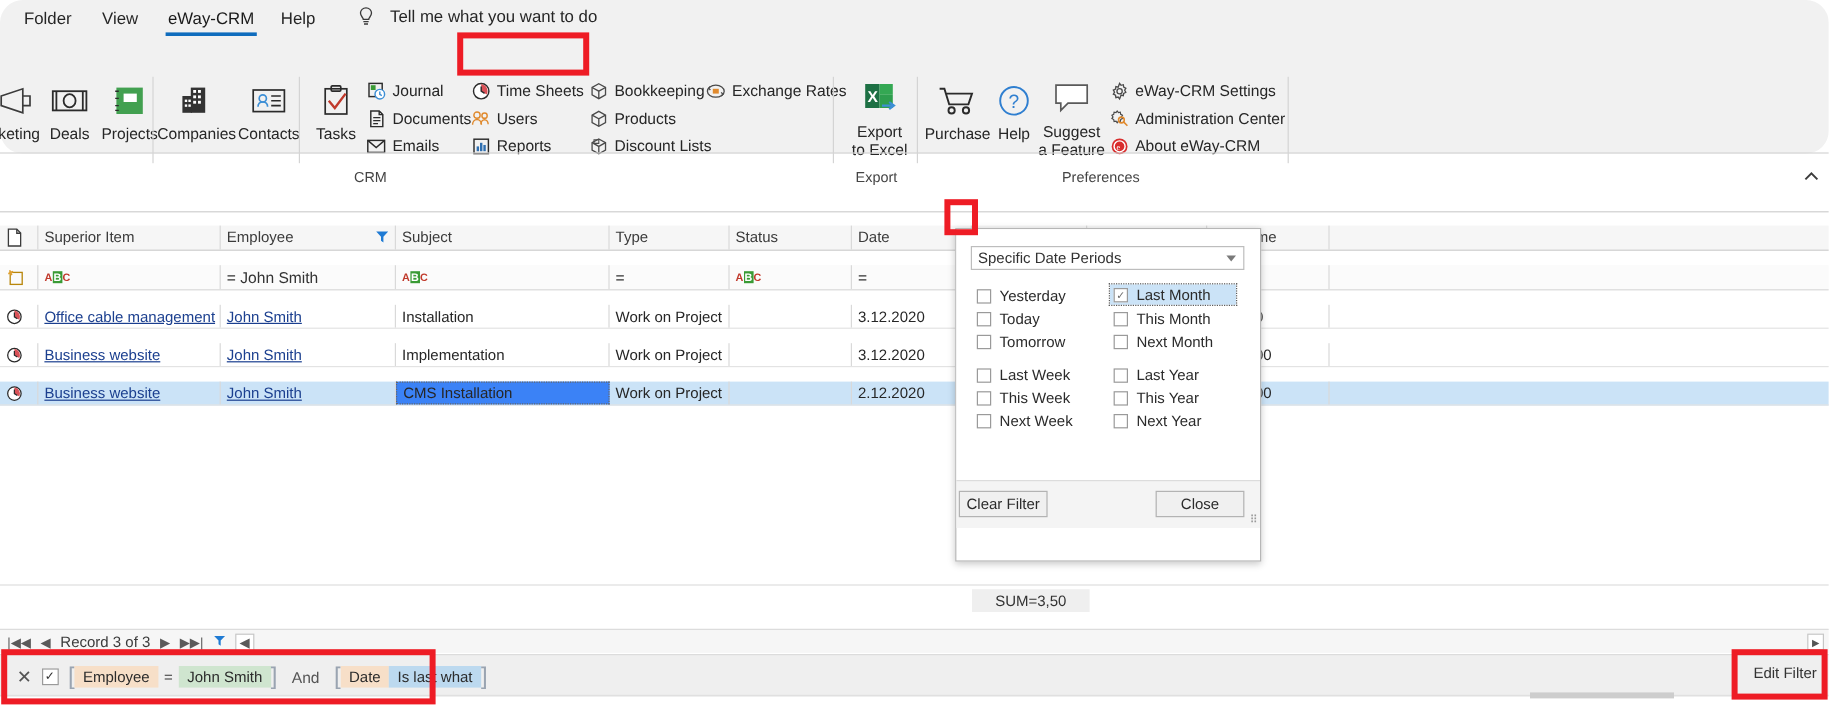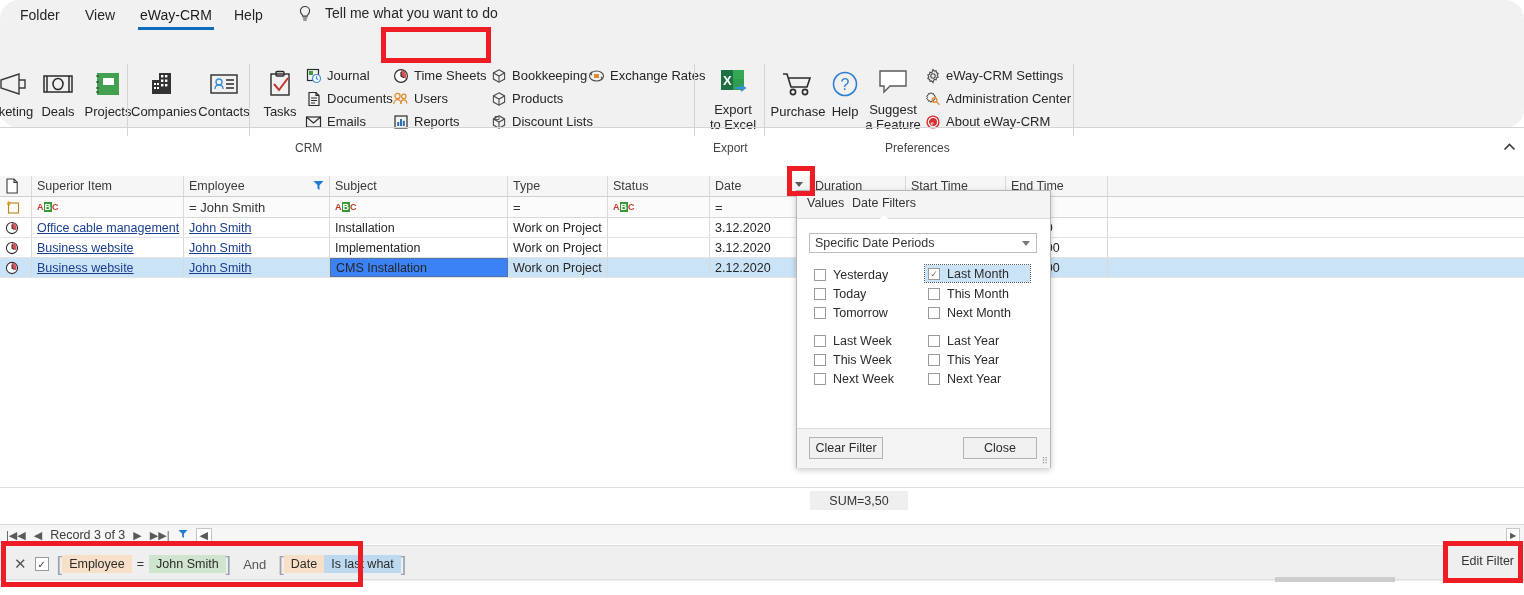--- a/index.html
+++ b/index.html
@@ -48,21 +48,21 @@
   .searchwrap { position:absolute; left:1118px; top:139px; width:396px; height:21px;
      border:1px solid #a0a0a0; background:#fff; }
   .searchwrap input { border:0; outline:0; width:370px; height:19px; padding:0 4px; font-size:12.5px;
      font-family:"Liberation Sans", sans-serif; color:#333; background:transparent; }
   .searchwrap input::placeholder { color:#8d8d8d; }
   .search-ico { position:absolute; right:4px; top:2px; color:#555; }
 
   
   .grid { position:absolute; left:0; top:176px; width:1524px; }
   .hdr-line-top { position:absolute; left:0; top:0; width:1524px; height:1px; background:#cfcfcf; }
-  .row { position:relative; height:20px; width:1524px; }
+  .row { position:relative; height:20px; width:1524px;margin-top:12px; }
   .hdr { height:21px; background:#f6f6f6; border-bottom:1px solid #cfcfcf; }
   .cell {
     position:absolute; top:0; bottom:0; border-right:1px solid #d9d9d9;
     font-size:12.5px; display:flex; align-items:center; padding-left:5px;
     overflow:hidden; white-space:nowrap;
   }
   .hdr .cell { color:#3b3b3b; }
   .filterrow { height:21px; background:#fbfbfb; border-bottom:1px solid #d9d9d9; }
   .datarow { height:20px; border-bottom:1px solid #e3e3e3; background:#fff; }
   .datarow.sel { background:#cbe3f7; }
@@ -621,24 +621,20 @@
       </span>
     </div>
     <div class="editfilter">Edit Filter</div>
   </div>
 
   <div class="bottomstrip"></div>
   <div class="hscroll-track"></div>
   <div class="hscroll-thumb"></div>
 
   <div class="popup">
-    <div class="popup-tabs">
-      <div class="ptab" style="left:10px">Values</div>
-      <div class="ptab active" style="left:55px">Date Filters</div>
-    </div>
     <div class="popup-body">
       <div class="pselect">
         <span>Specific Date Periods</span>
         <span class="arr"></span>
       </div>
 
       <div class="chk" style="left:17px; top:47px">
         <span class="box"></span>
         <span>Yesterday</span>
       </div>
@@ -682,21 +678,21 @@
       <div class="chk" style="left:131px; top:132px">
         <span class="box"></span>
         <span>This Year</span>
       </div>
       <div class="chk" style="left:131px; top:151px">
         <span class="box"></span>
         <span>Next Year</span>
       </div>
     </div>
     <div class="popup-foot">
-      <div class="pbtn" style="left:12px; width:56px">Clear Filter</div>
+      <div class="pbtn" style="left:2px; width:56px">Clear Filter</div>
       <div class="pbtn" style="right:13px; width:62px">Close</div>
       <span class="grip">⠿</span>
     </div>
   </div>
 
   <div class="redbox" style="left:381px; top:27px; width:110px; height:36px;"></div>
   <div class="redbox" style="left:787px; top:166px; width:28px; height:30px;"></div>
   <div class="redbox" style="left:1px; top:541px; width:362px; height:46px;"></div>
   <div class="redbox" style="left:1443px; top:541px; width:80px; height:42px;"></div>
 

